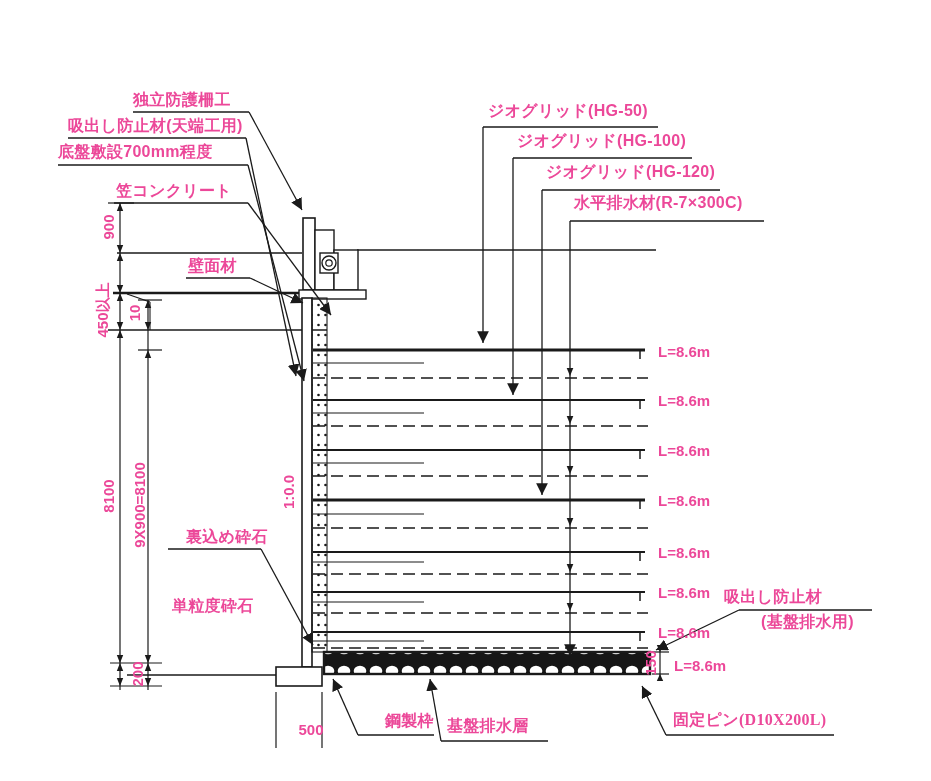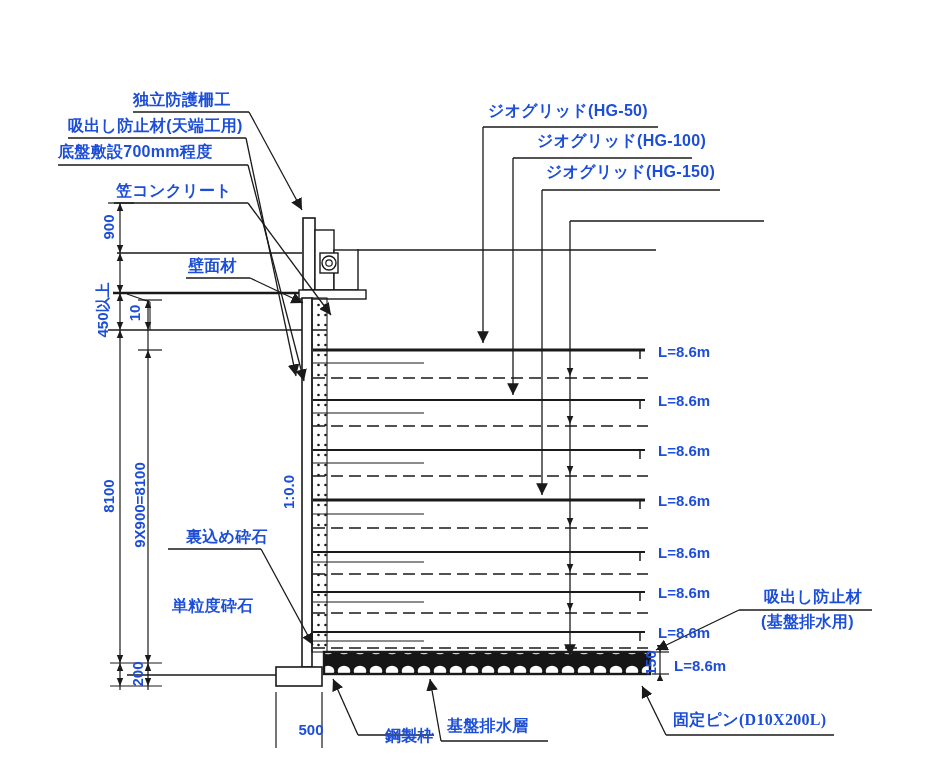--- a/index.html
+++ b/index.html
@@ -1,17 +1,17 @@
 <!DOCTYPE html>
 <html><head>
 <meta charset="utf-8">
 <style>
   html,body{margin:0;padding:0;background:#fff;}
   #canvas{position:relative;width:931px;height:781px;background:#fff;overflow:hidden;
-          font-family:"Liberation Sans","DejaVu Sans",sans-serif;color:#1d4ed8;}
+          font-family:"Liberation Sans","DejaVu Sans",sans-serif;color:#ec4899;}
   #linework{position:absolute;left:0;top:0;}
   .lbl{position:absolute;font-size:16px;font-weight:bold;white-space:nowrap;letter-spacing:0.3px;line-height:1.1;}
   .dim{position:absolute;font-size:15px;font-weight:bold;white-space:nowrap;
        transform:translate(-50%,-50%) rotate(-90deg);}
   .dimh{position:absolute;font-size:15px;font-weight:bold;white-space:nowrap;
        transform:translate(-50%,-50%);}
   .glabel{position:absolute;font-size:15px;font-weight:bold;white-space:nowrap;}
 </style>
 </head>
 <body>
@@ -184,25 +184,26 @@
   </svg>
 
   <div class="lbl" style="left:133px;top:91px;">独立防護柵工</div>
   <div class="lbl" style="left:68px;top:117px;">吸出し防止材(天端工用)</div>
   <div class="lbl" style="left:58px;top:143px;">底盤敷設700mm程度</div>
   <div class="lbl" style="left:116px;top:182px;">笠コンクリート</div>
   <div class="lbl" style="left:188px;top:257px;">壁面材</div>
   <div class="lbl" style="left:186px;top:528px;">裏込め砕石</div>
   <div class="lbl" style="left:172px;top:553px;margin-top:44px;">単粒度砕石</div>
   <div class="lbl" style="left:488px;top:102px;">ジオグリッド(HG-50)</div>
-  <div class="lbl" style="left:517px;top:132px;margin-left:20px;">ジオグリッド(HG-100)</div>
-  <div class="lbl" style="left:546px;top:163px;">ジオグリッド(HG-150)</div>
-  <div class="lbl" style="left:764px;top:588px;">吸出し防止材</div>
+  <div class="lbl" style="left:517px;top:132px;">ジオグリッド(HG-100)</div>
+  <div class="lbl" style="left:546px;top:163px;">ジオグリッド(HG-120)</div>
+  <div class="lbl" style="left:574px;top:194px;">水平排水材(R-7×300C)</div>
+  <div class="lbl" style="left:724px;top:588px;">吸出し防止材</div>
   <div class="lbl" style="left:761px;top:613px;">(基盤排水用)</div>
-  <div class="lbl" style="left:364px;top:727px;padding-left:21px;">鋼製枠</div>
+  <div class="lbl" style="left:364px;top:712px;padding-left:21px;">鋼製枠</div>
   <div class="lbl" style="left:447px;top:717px;">基盤排水層</div>
   <div class="lbl" style="left:673px;top:711px;font-family:Liberation Serif, serif;">固定ピン(D10X200L)</div>
 
   <div class="glabel" style="left:658px;top:343px;">L=8.6m</div>
   <div class="glabel" style="left:658px;top:392px;">L=8.6m</div>
   <div class="glabel" style="left:658px;top:442px;">L=8.6m</div>
   <div class="glabel" style="left:658px;top:492px;">L=8.6m</div>
   <div class="glabel" style="left:658px;top:544px;">L=8.6m</div>
   <div class="glabel" style="left:658px;top:584px;">L=8.6m</div>
   <div class="glabel" style="left:658px;top:624px;">L=8.6m</div>

